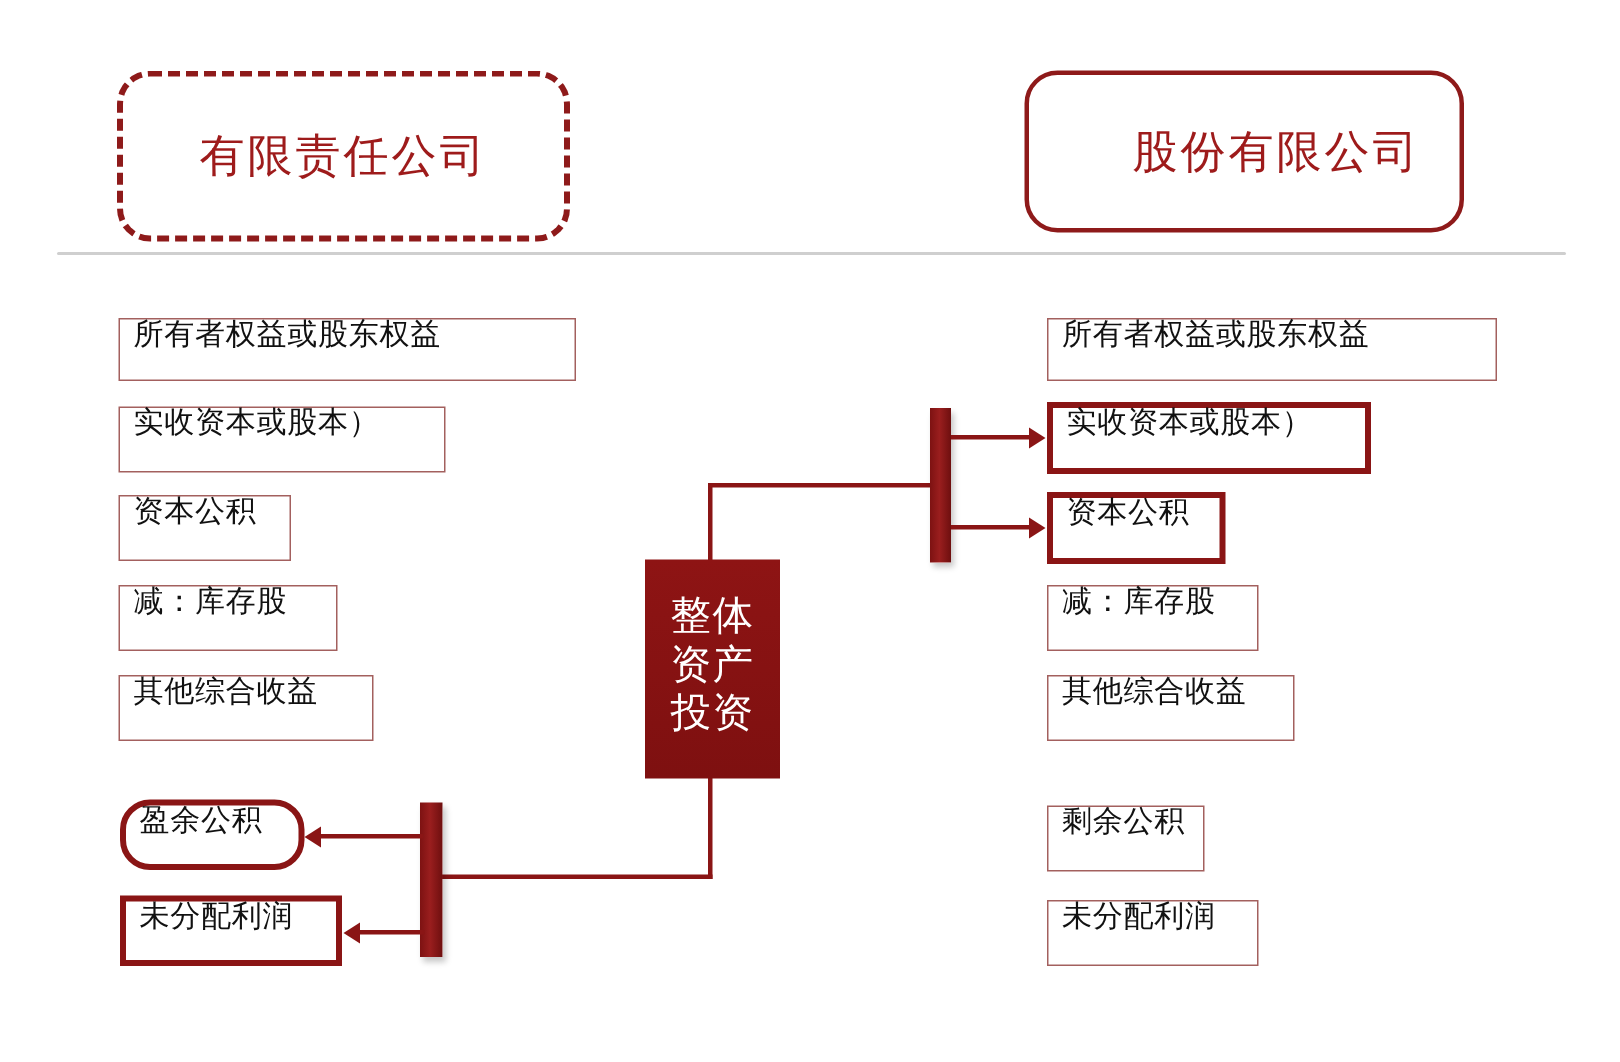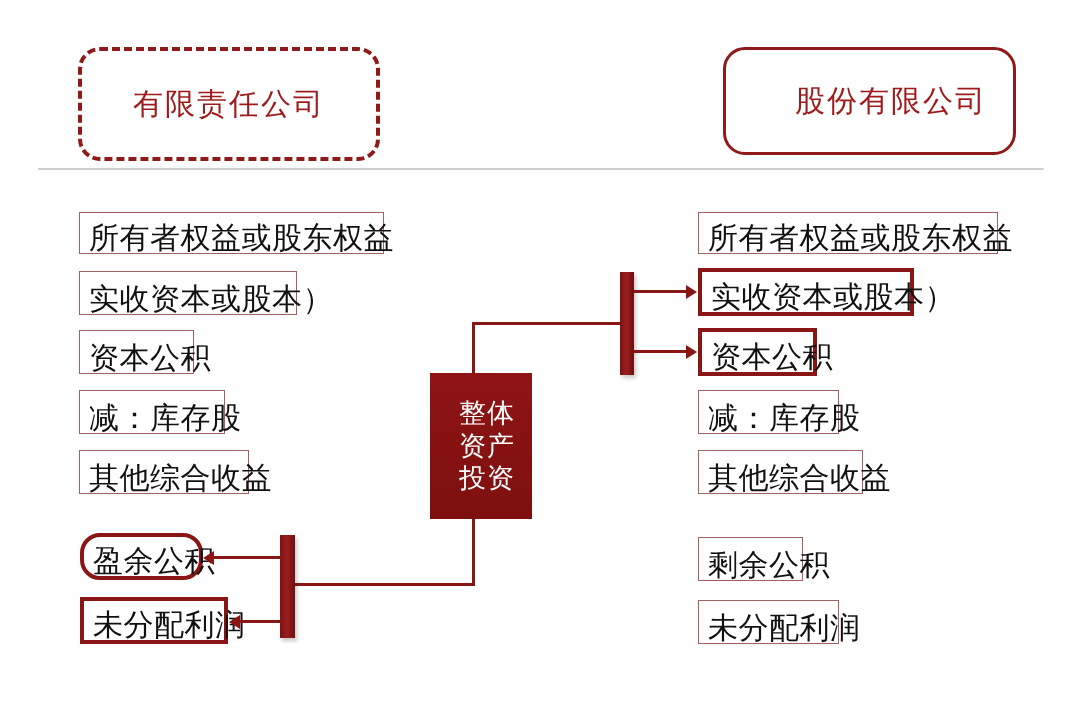--- a/index.html
+++ b/index.html
@@ -33,21 +33,21 @@
     box-sizing: border-box;
   }
   .header-left {
     left: 78px;
     top: 47px;
     width: 302px;
     height: 114px;
     border: 4px dashed #8e1a1a;
   }
   .header-right {
-    left: 723px;
+    left: 683px;
     top: 47px;
     width: 293px;
     height: 108px;
     border: 3px solid #8e1a1a;
     padding-left: 43px;
   }
 
   
   .divider {
     position: absolute;
@@ -56,25 +56,25 @@
     width: 1006px;
     height: 2px;
     background: #cfcfcf;
     border-radius: 1px;
   }
 
   
   .item-box {
     position: absolute;
     display: flex;
-    align-items: flex-end;
+    align-items: flex-start;
     box-sizing: border-box;
     background: #ffffff;
     color: #111111;
-    font-size: 30px;
+    font-size: 20px;
     line-height: 1;
     padding-left: 9px;
     letter-spacing: 0.5px;
     white-space: nowrap;
   }
   .item-box.thin {
     border: 1.5px solid #a3605e;
   }
   .item-box.thick {
     border: 4px solid #8a1515;
@@ -89,24 +89,23 @@
     height: 146px;
     background: #8f1111;
     background: linear-gradient(180deg, #8e1414 0%, #7e1010 100%);
     color: #ffffff;
     font-size: 27px;
     line-height: 1.22;
     display: flex;
     flex-direction: column;
     align-items: center;
     justify-content: center;
-    font-family: Liberation Sans, sans-serif;
+    font-family: Liberation Mono, monospace;
     letter-spacing: 1px;
     z-index: 5;
-    padding-left: 12px;
   }
 
   
   .vbar {
     position: absolute;
     background: linear-gradient(90deg, #7d1212 0%, #9a1e1e 45%, #6e0f0f 100%);
     box-shadow: 2px 3px 4px rgba(0,0,0,0.22);
     z-index: 4;
   }
   .vbar-right { left: 620px; top: 272px; width: 14px; height: 103px; }

